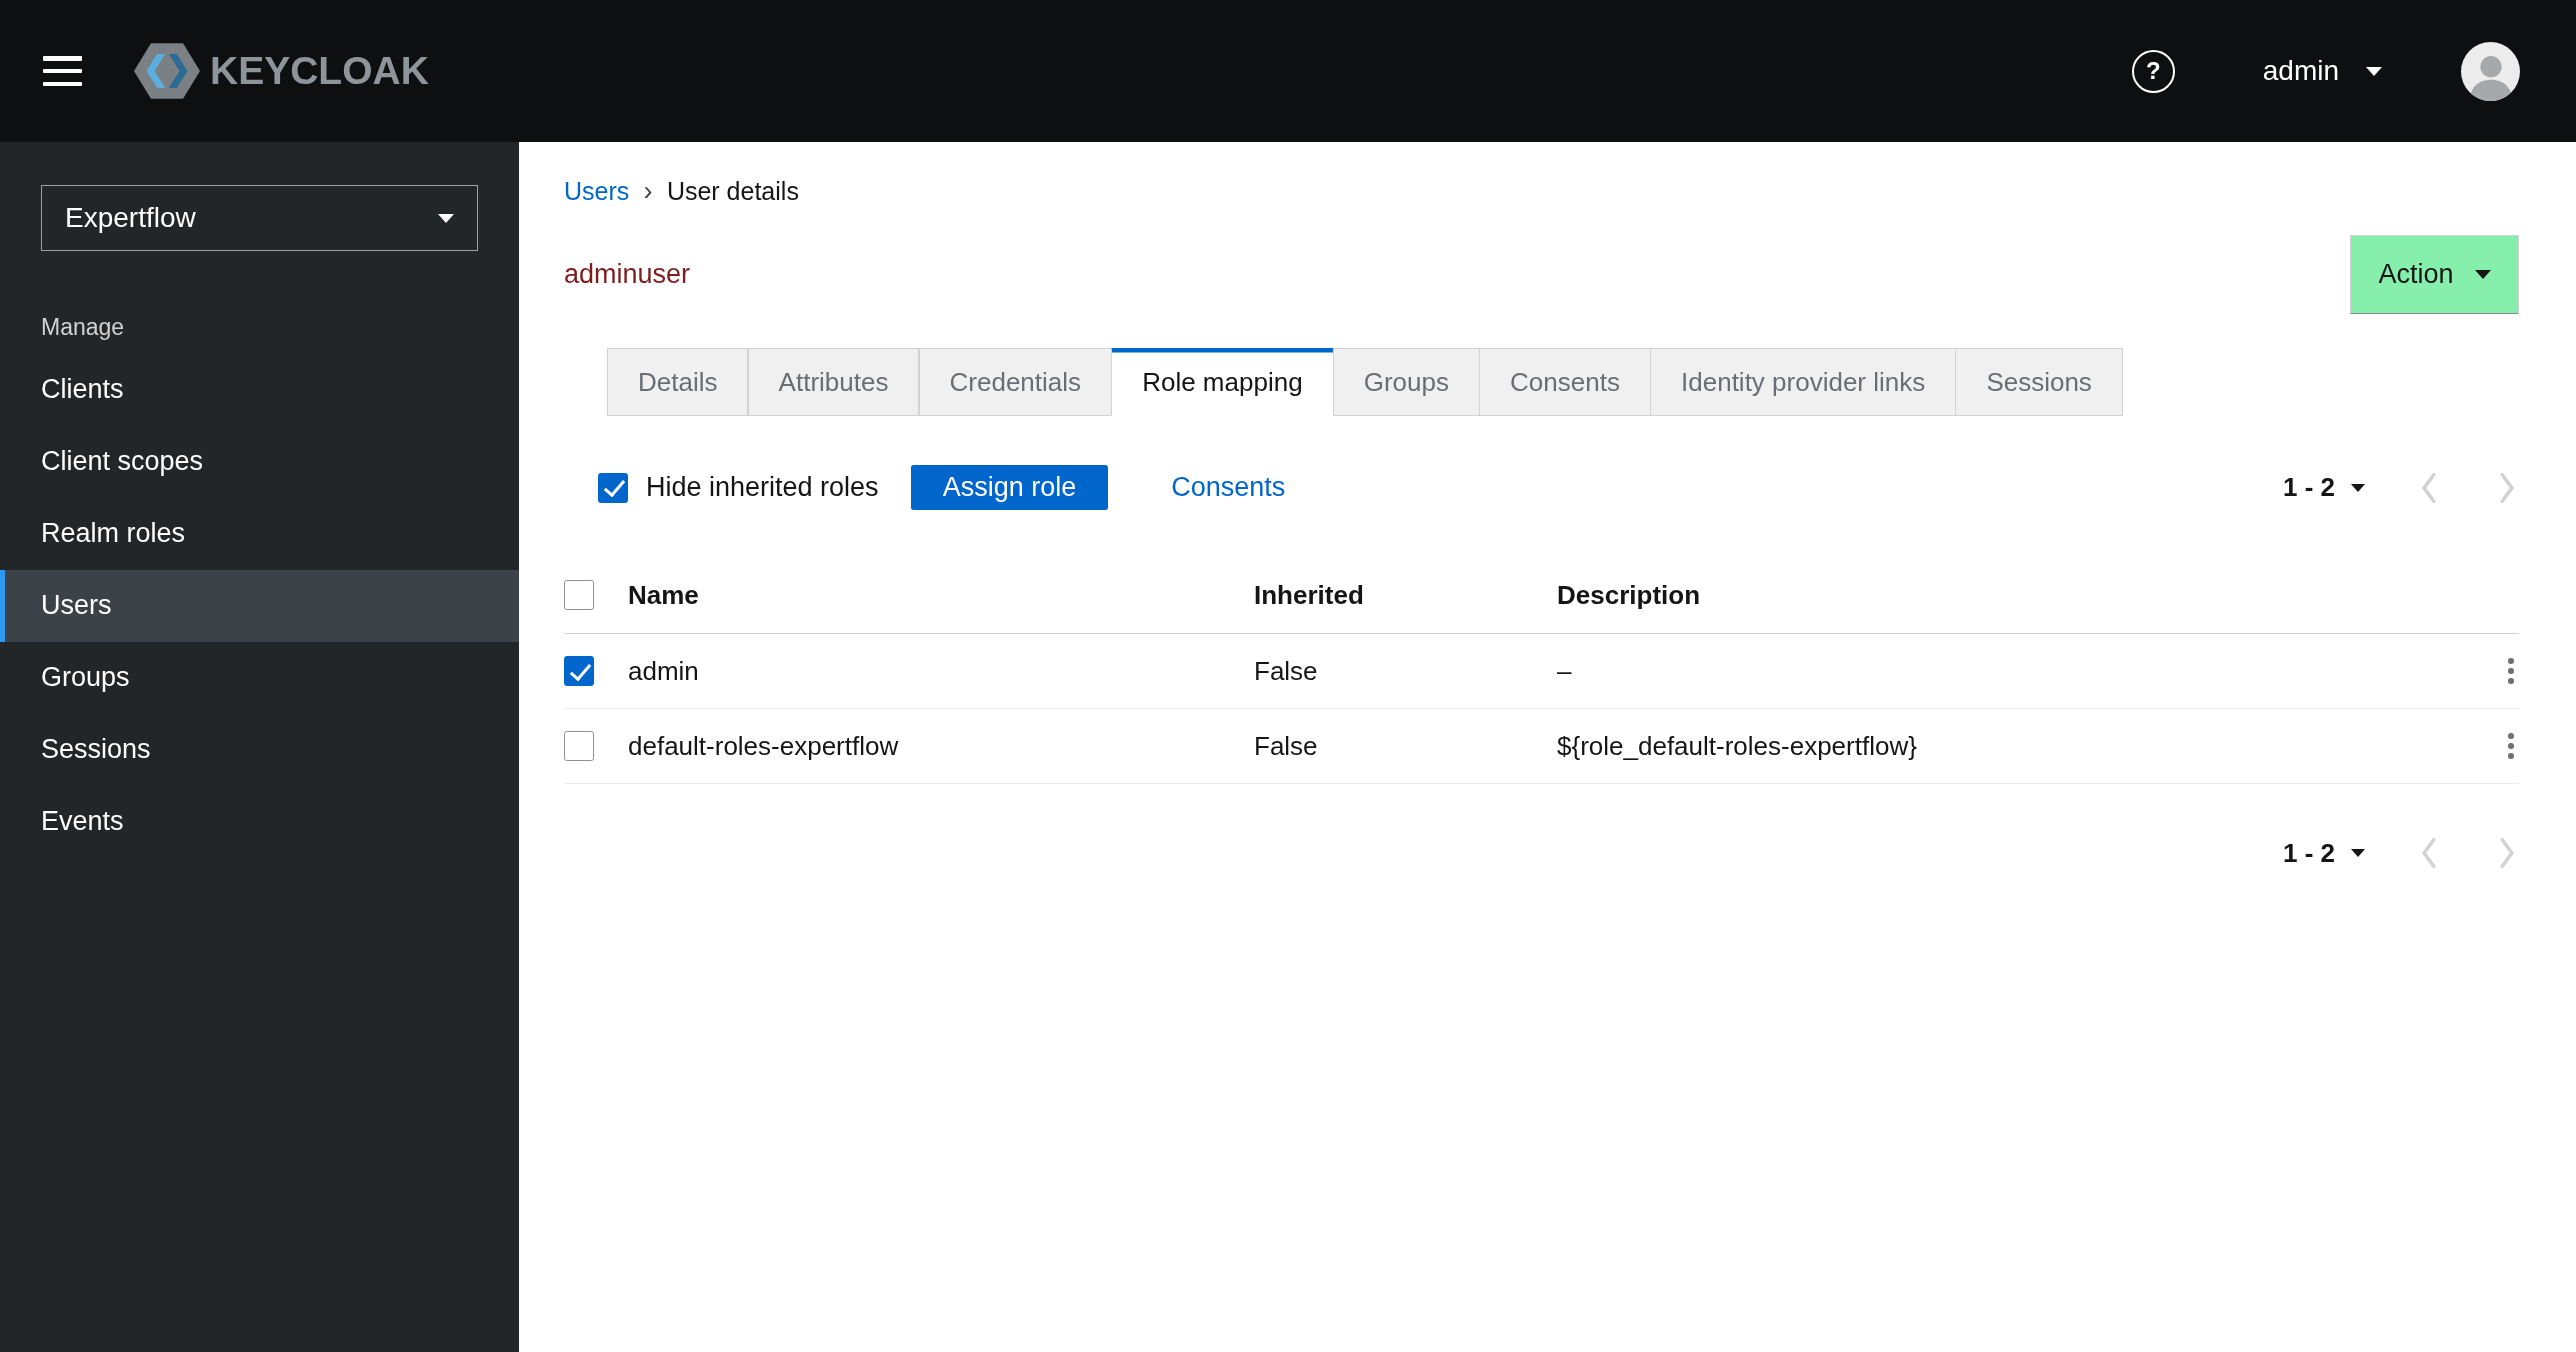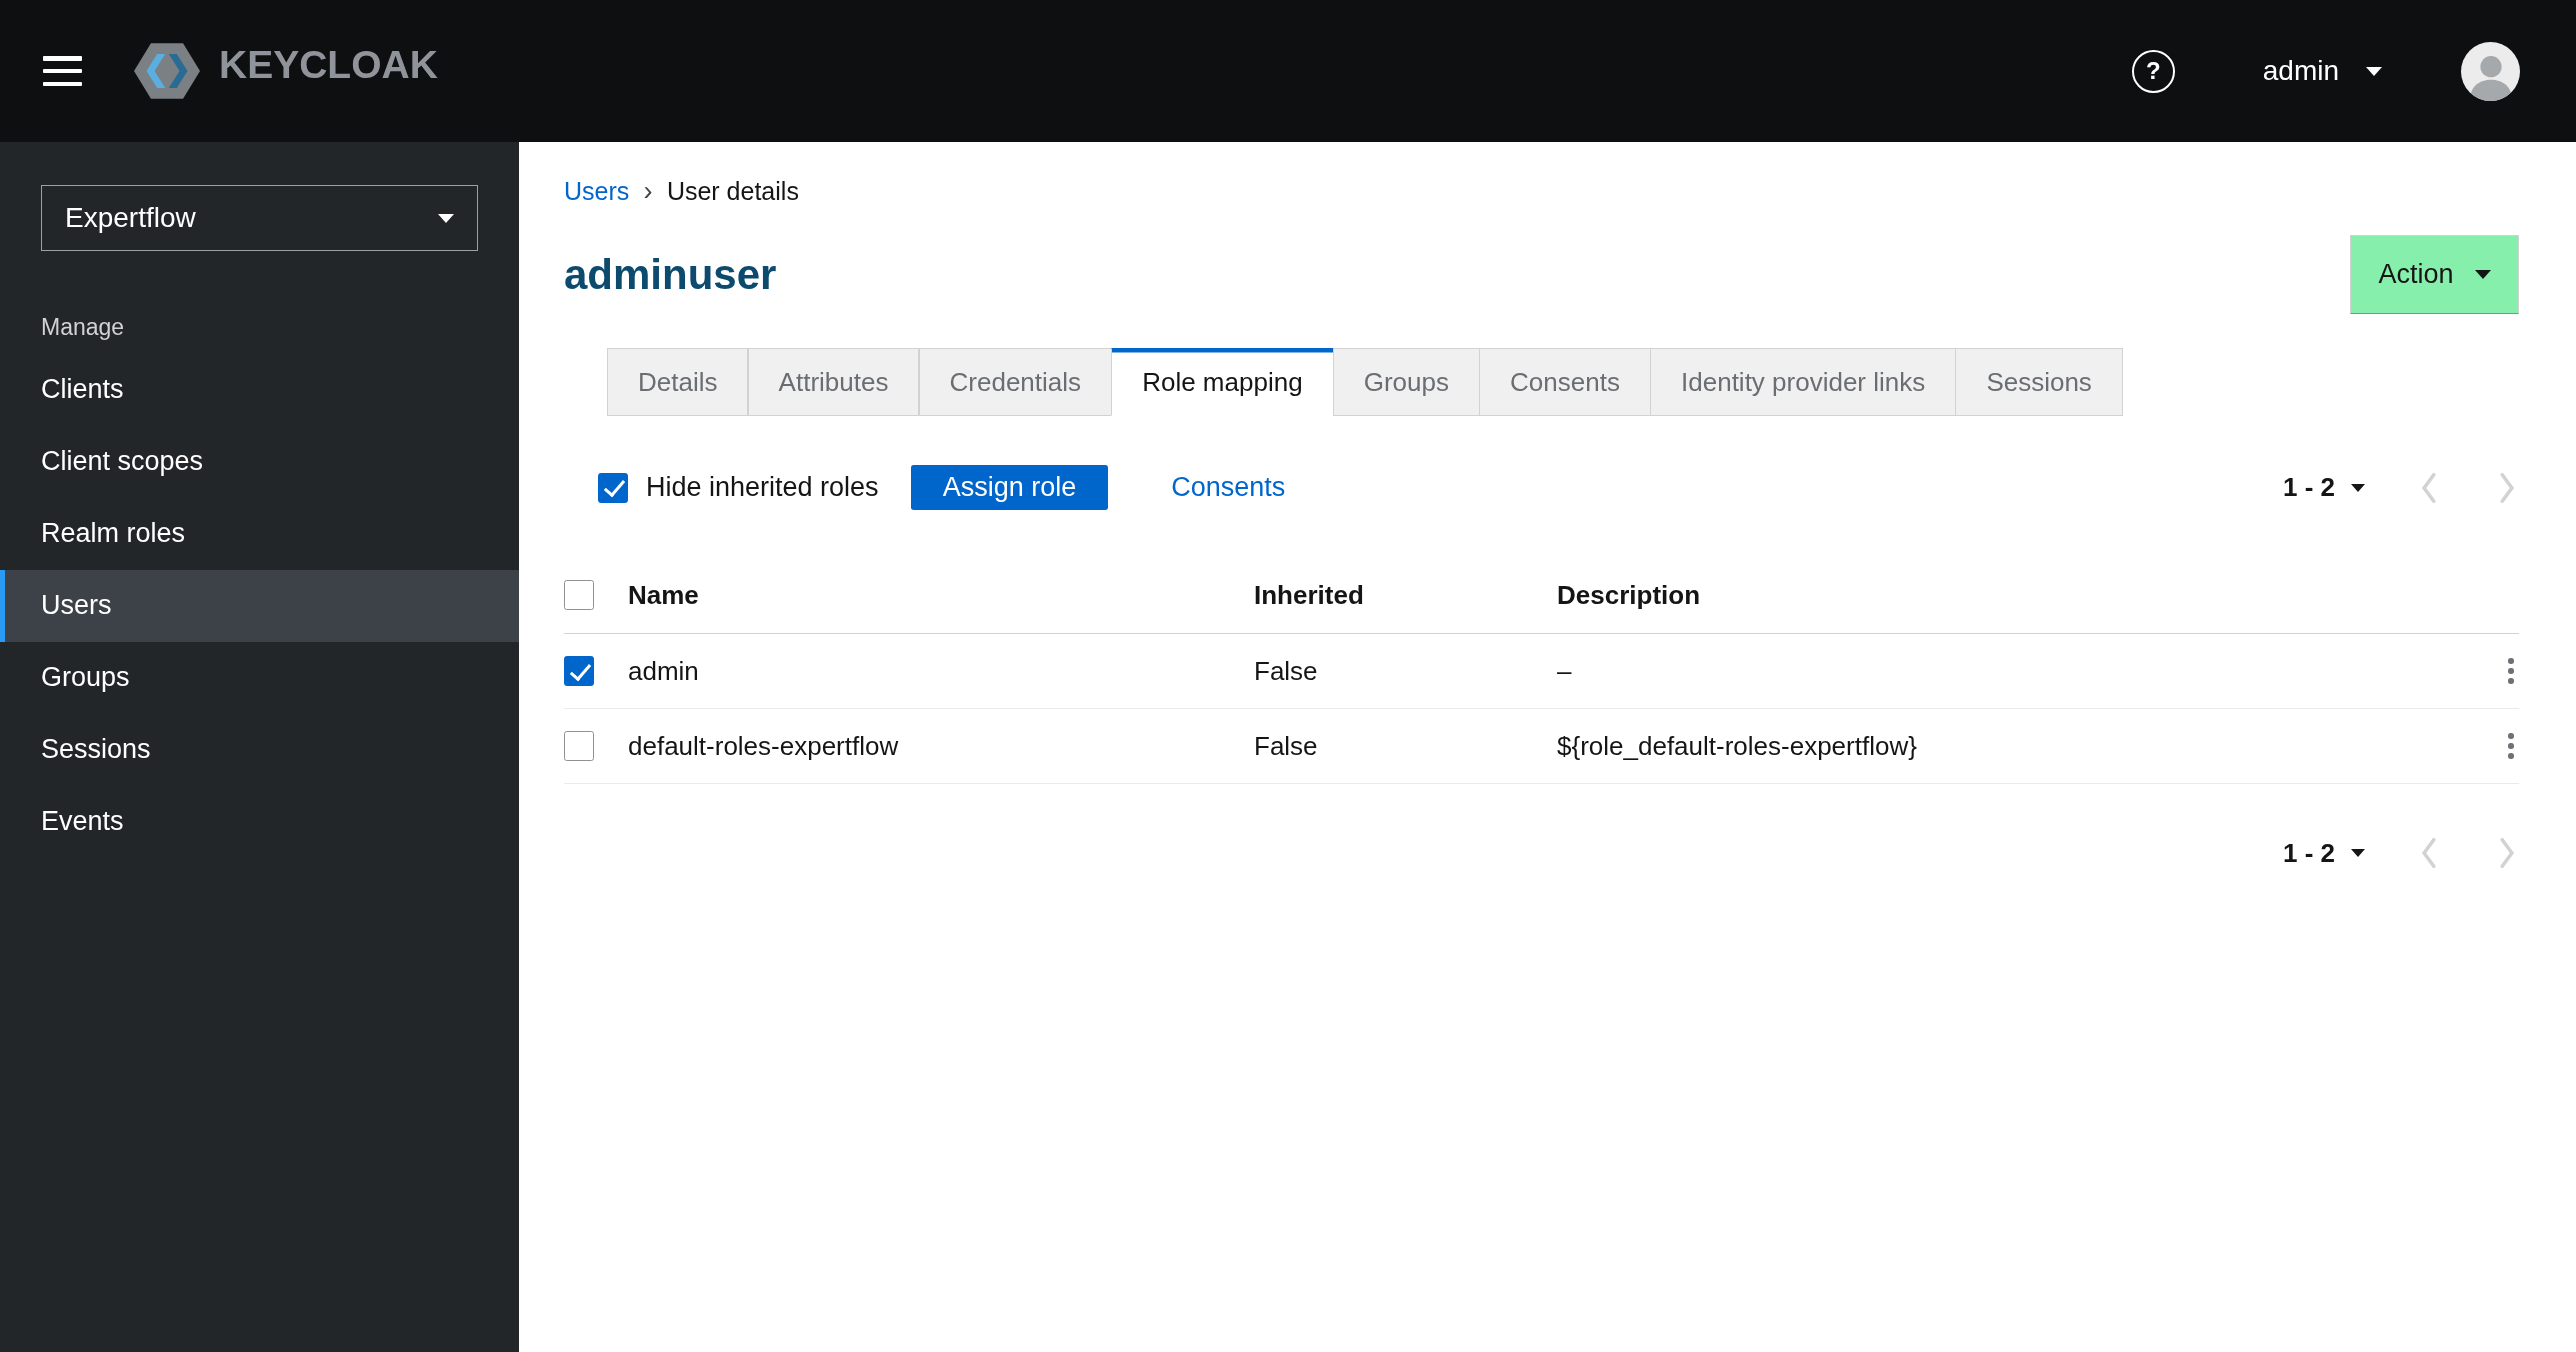--- a/index.html
+++ b/index.html
@@ -7,21 +7,21 @@
   body{
     width:2576px;height:1352px;position:relative;overflow:hidden;
     font-family:"Liberation Sans","DejaVu Sans",sans-serif;color:#151515;
   }
 
   
   .masthead{position:absolute;top:0;left:0;width:2576px;height:142px;background:#0d0f11;
     display:flex;align-items:center;padding:0 56px 0 43px;z-index:5}
   .hamburger{width:39px;height:30px;display:flex;flex-direction:column;justify-content:space-between;cursor:pointer}
   .hamburger i{display:block;height:4.5px;background:#fff;border-radius:0.9px}
-  .brand{display:flex;margin-left:52px;gap:19px}
+  .brand{display:flex;align-items:center;margin-left:52px;gap:10px}
   .brand-text{font-size:39px;font-weight:bold;color:#8f949a;letter-spacing:0}
   .mast-right{margin-left:auto;display:flex;align-items:center}
   .help-icon{width:43px;height:43px;border:2.7px solid #fff;border-radius:50%;color:#fff;
     display:flex;align-items:center;justify-content:center;font-size:24px;font-weight:bold;cursor:pointer}
   .user-menu{display:flex;align-items:center;margin-left:88px;color:#fff;font-size:28px;gap:27px;cursor:pointer}
   .caret{width:0;height:0;border-left:8px solid transparent;border-right:8px solid transparent;border-top:9px solid currentColor;display:inline-block}
   .avatar{width:59px;height:59px;border-radius:50%;background:#ececec;margin-left:79px;overflow:hidden;
     display:flex;align-items:flex-end;justify-content:center;cursor:pointer}
 
   
@@ -35,21 +35,21 @@
   .nav{margin-top:12.5px}
   .nav-item{height:72px;display:flex;align-items:center;padding-left:41px;color:#fff;font-size:27px;cursor:pointer}
   .nav-item.current{background:#3c4248;border-left:5.4px solid #2b9af3;padding-left:36px}
 
   
   .main{position:absolute;top:142px;left:519px;right:0;bottom:0;background:#fff;padding:34px 57px 0 45px}
   .breadcrumb{display:flex;align-items:center;gap:14.3px;font-size:25px;height:30px}
   .breadcrumb .bc-link{color:#0066cc;cursor:pointer}
   .breadcrumb .bc-sep{color:#40454a;font-size:27px}
   .title-row{display:flex;align-items:center;justify-content:space-between;margin-top:38px;height:61px}
-  .page-title{font-size:42px;font-weight:700;color:#0c4a6e}
+  .page-title{font-size:27px;font-weight:400;color:#7f1d1d}
   .action-btn{display:flex;align-items:center;gap:21.5px;height:79px;padding:0 27px;background:#86efac;
     border:0.9px solid #d2d2d2;border-bottom-color:#8a8d90;font-size:27px;color:#151515;cursor:pointer}
 
   .tabs{display:flex;margin-top:43px;margin-left:43px}
   .tab{height:68px;display:flex;align-items:center;padding:0 30px;font-size:26px;color:#6a6e73;
     background:#f0f0f0;border:0.9px solid #d2d2d2;margin-left:-0.9px;cursor:pointer;white-space:nowrap}
   .tab:first-child{margin-left:0}
   .tab.active{background:#fff;color:#151515;border-top-color:#0066cc;box-shadow:inset 0 3.6px 0 #0066cc;border-bottom-color:#fff}
 
   .toolbar{display:flex;align-items:center;margin-top:41px;height:61px}

